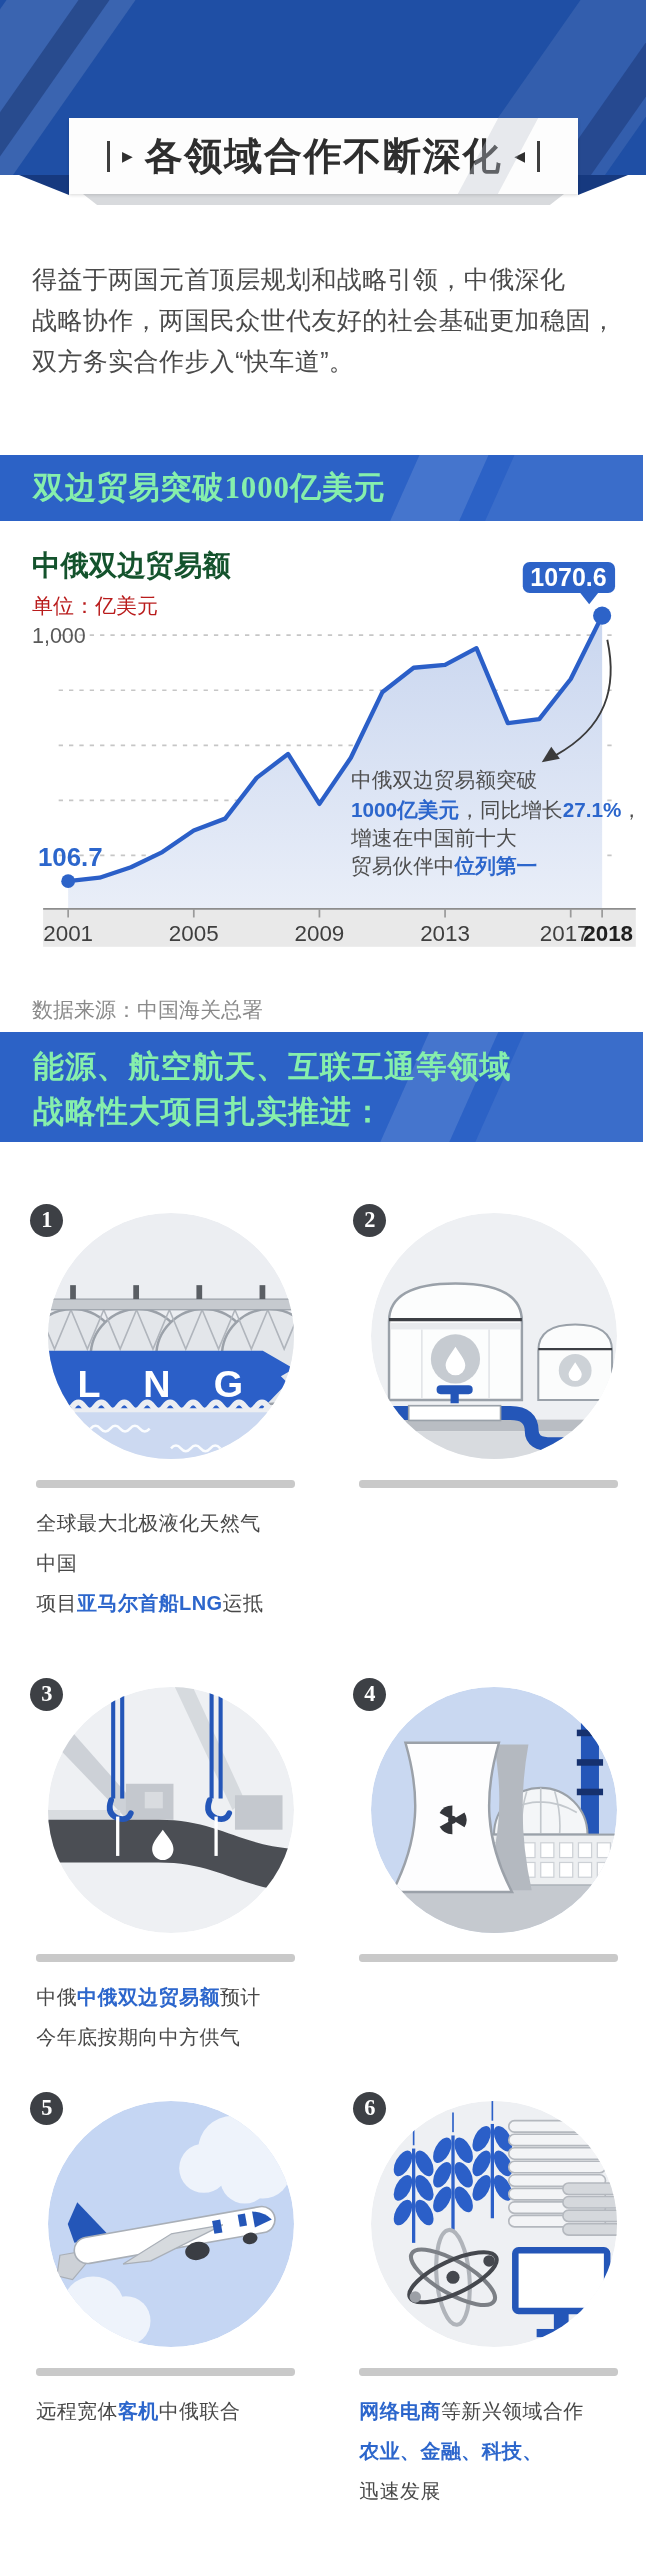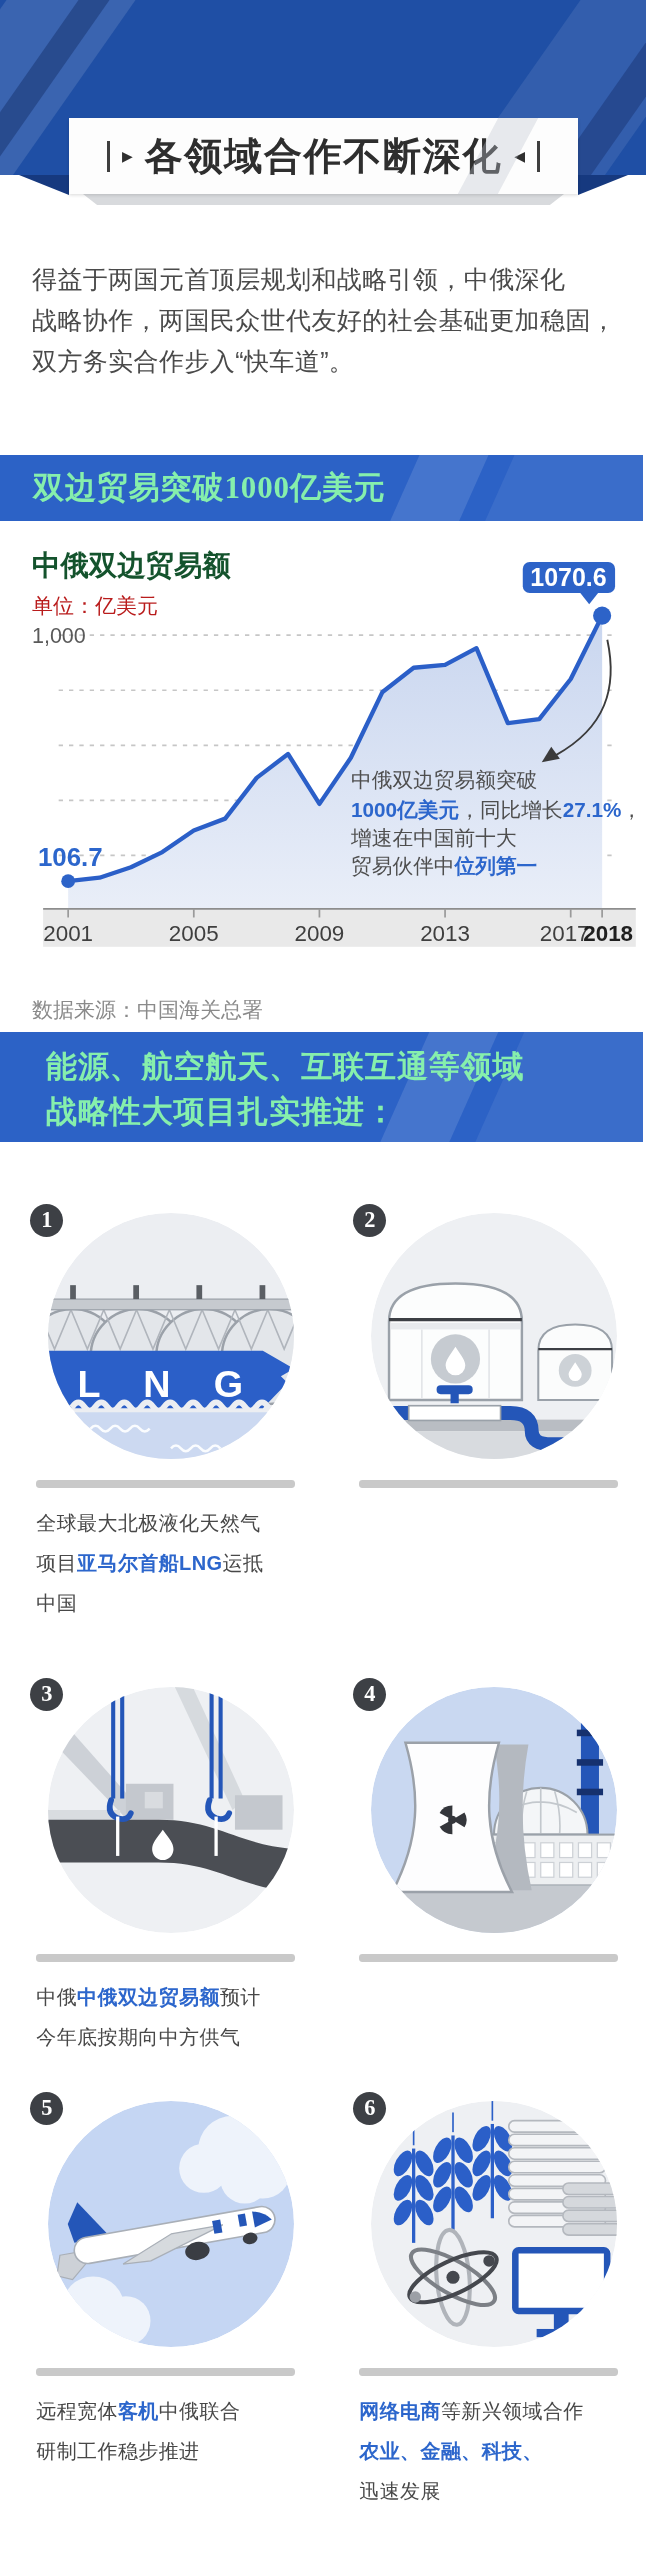--- a/index.html
+++ b/index.html
@@ -27,21 +27,21 @@
   
   .intro{position:absolute;left:32px;top:259px;width:595px;font-size:25px;line-height:41px;
       color:#4a4a4a;letter-spacing:0.4px;}
   
   .banner{position:absolute;left:0;width:643px;background:#2c62c6;overflow:hidden;color:#86efac;}
   .banner .sheen1{position:absolute;top:-8.6px;bottom:-8.6px;left:405px;width:69px;background:rgba(255,255,255,.12);transform:skewX(-24deg);}
   .banner .sheen2{position:absolute;top:-8.6px;bottom:-8.6px;left:500px;width:224px;background:rgba(255,255,255,.07);transform:skewX(-24deg);}
   .banner-text{position:relative;font-family:"Liberation Serif","DejaVu Serif",serif;font-weight:bold;letter-spacing:0.9px;}
   .banner1{top:455px;height:66px;display:flex;align-items:center;padding-left:33px;box-sizing:border-box;}
   .banner1 .banner-text{font-size:31px;}
-  .banner2{top:1032px;height:110px;padding:12px 0 0 46px;box-sizing:border-box;}
+  .banner2{top:1032px;height:110px;padding:12px 0 0 33px;box-sizing:border-box;}
   .banner2 .banner-text{display:block;font-size:31px;line-height:45px;}
   
   .chart-title{position:absolute;left:32px;top:547px;font-size:28.4px;font-weight:bold;color:#14532d;}
   .chart-unit{position:absolute;left:32px;top:592px;font-size:21px;color:#b91c1c;}
   .chart-source{position:absolute;left:32px;top:966px;font-size:21px;color:#8a8a8a;margin-top:30px;}
   #chart-svg{position:absolute;left:0;top:543px;}
   #chart-svg text{font-family:"Liberation Sans","DejaVu Sans",sans-serif;}
   .gridline{stroke:#c6c6c6;stroke-width:2;stroke-dasharray:5 7;}
   .trend-line{fill:none;stroke:#2b5fc8;stroke-width:5;stroke-linejoin:round;stroke-linecap:round;}
   .axis-band{fill:#e9e9e9;}
@@ -190,22 +190,22 @@
         <path d="M28,263 q6,-7 12,0 t12,0 t12,0 t12,0 t12,0 t12,0 t12,0 t12,0" fill="none" stroke="#fff" stroke-width="3" opacity=".9"></path>
         <path d="M150,287 q6,-7 12,0 t12,0 t12,0 t12,0 t12,0 t12,0" fill="none" stroke="#fff" stroke-width="3" opacity=".9"></path>
       </g>
     </svg>
     <div class="badge">
         <span>1</span>
       </div>
     <div class="divider"></div>
     <div class="caption">
       <div><span>全球最大北极液化天然气</span></div>
+      <div><span>中国</span></div>
       <div><span>项目</span><span class="blu">亚马尔首船LNG</span><span>运抵</span></div>
-      <div><span>中国</span></div>
     </div>
   </div>
 
   <div class="cell" style="left:355px;top:1213px;">
     <svg class="illus" width="246" height="246" viewBox="0 0 300 300">
       <clipPath id="cl2">
           <circle cx="150" cy="150" r="150"></circle>
         </clipPath>
       <g clip-path="url(#cl2)">
         <circle cx="150" cy="150" r="150" fill="#eef0f3"></circle>
@@ -351,21 +351,20 @@
           <rect x="232" y="153" width="9" height="15" fill="#2456b8"></rect>
         </g>
       </g>
     </svg>
     <div class="badge">
         <span>5</span>
       </div>
     <div class="divider"></div>
     <div class="caption">
       <div><span>远程宽体</span><span class="blu">客机</span><span>中俄联合</span></div>
-      <div><span>研制工作稳步推进</span></div>
     </div>
   </div>
 
   <div class="cell" style="left:355px;top:2101px;">
     <svg class="illus" width="246" height="246" viewBox="0 0 300 300">
       <clipPath id="cl6">
           <circle cx="150" cy="150" r="150"></circle>
         </clipPath>
       <g clip-path="url(#cl6)">
         <circle cx="150" cy="150" r="150" fill="#eef0f3"></circle>

